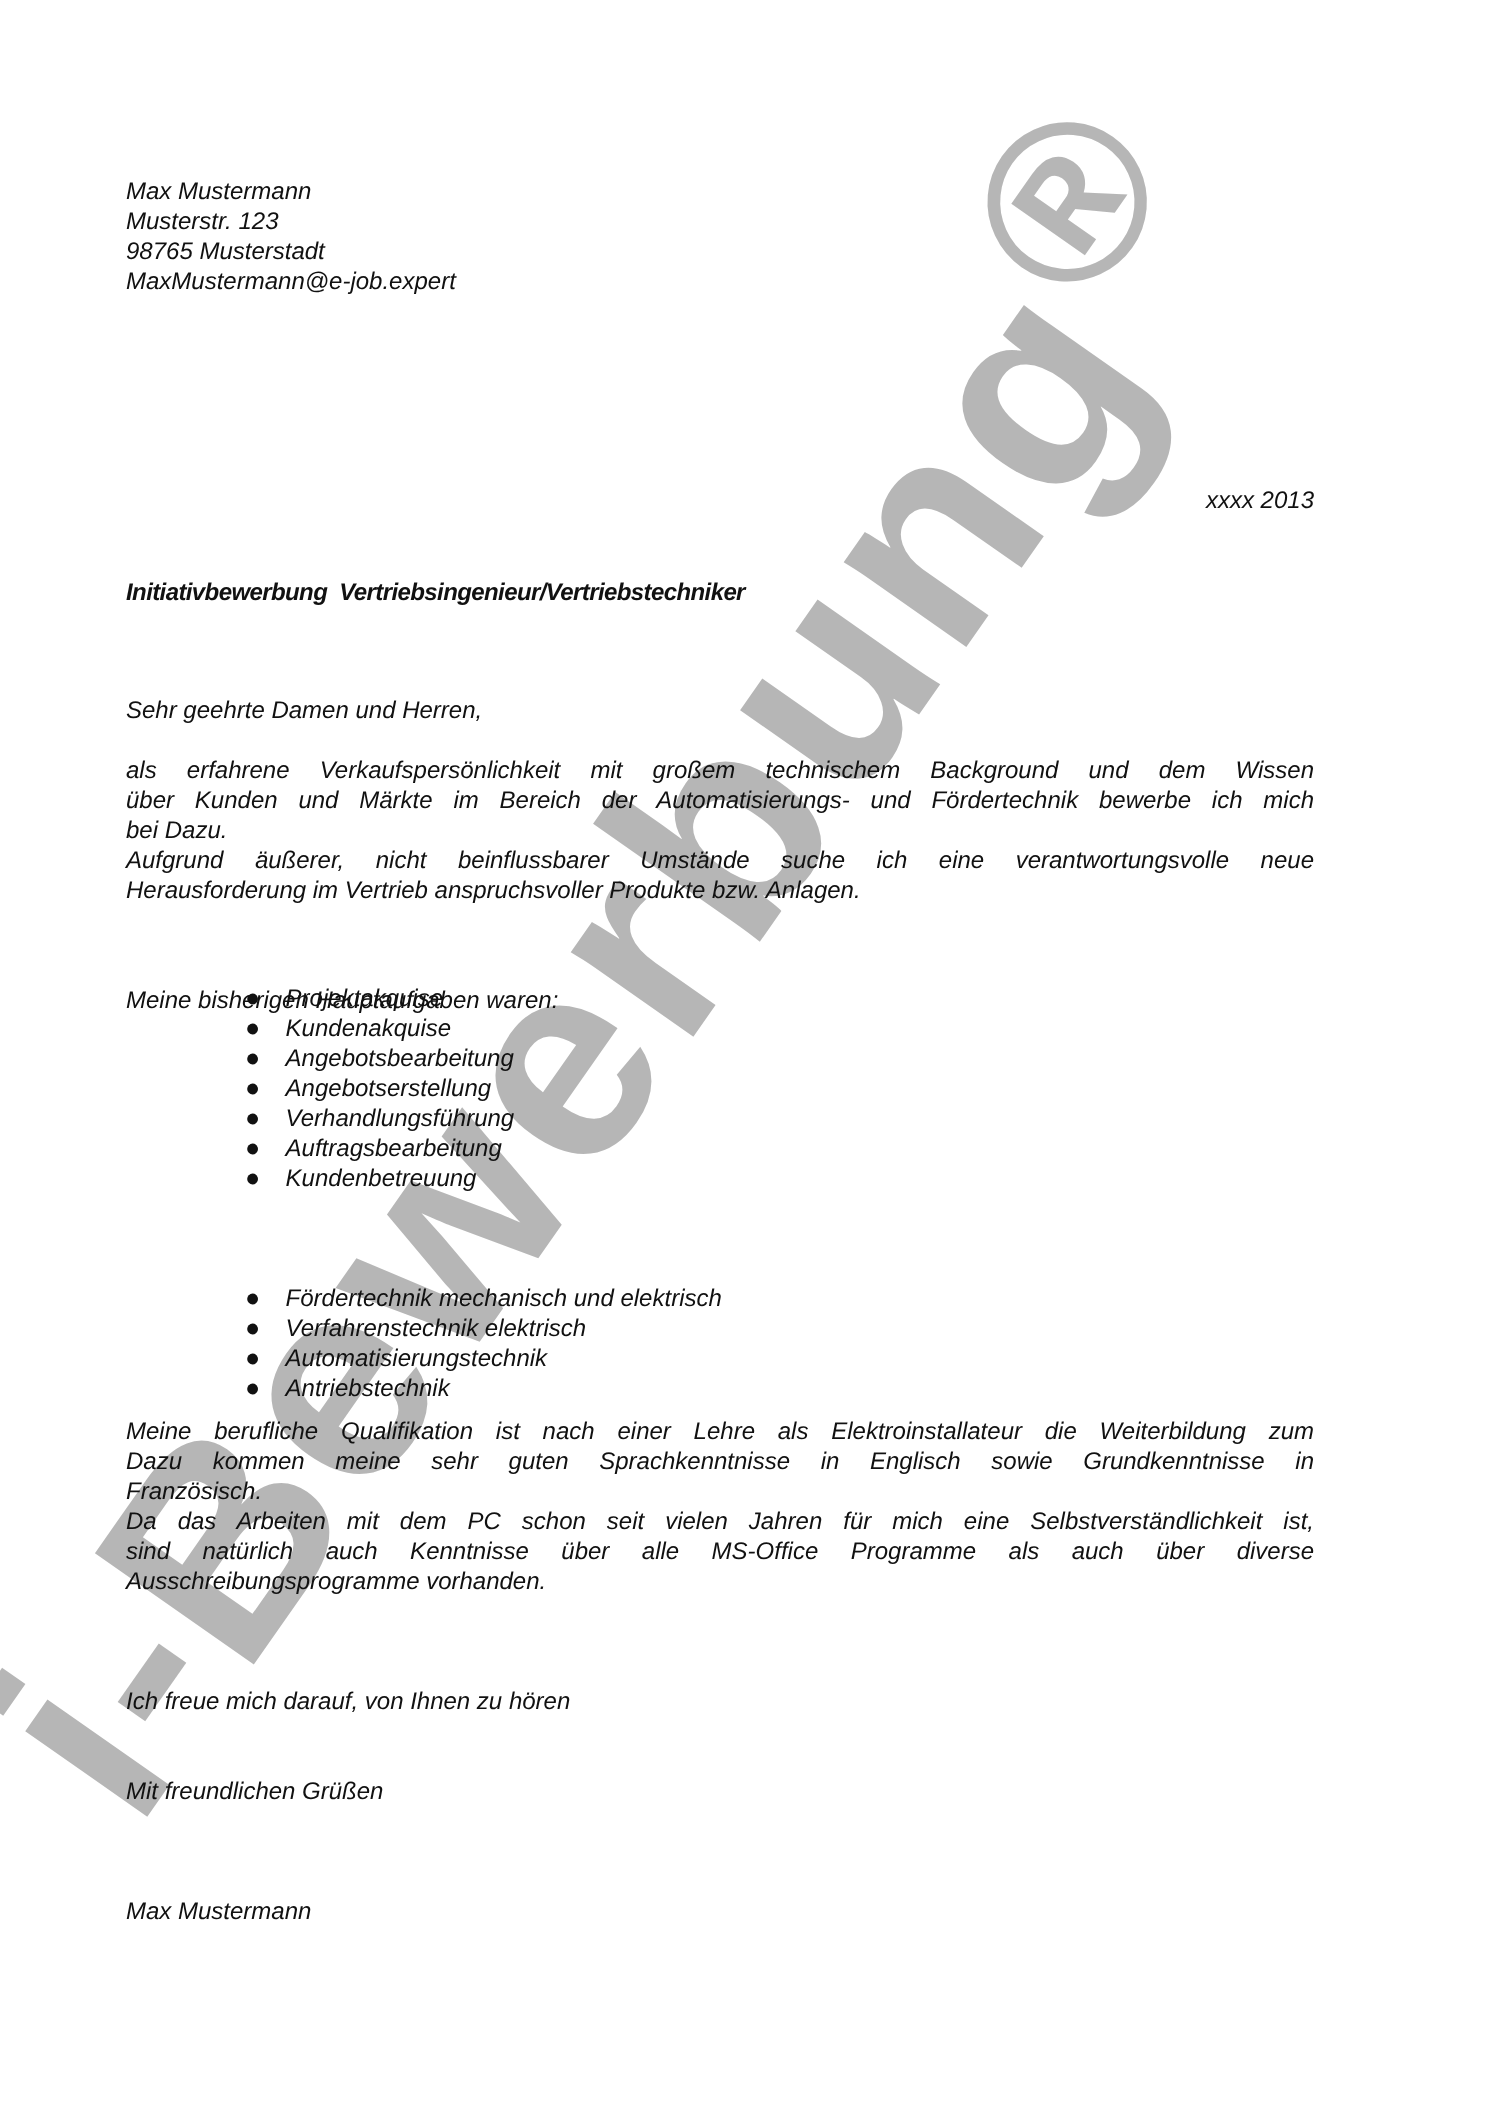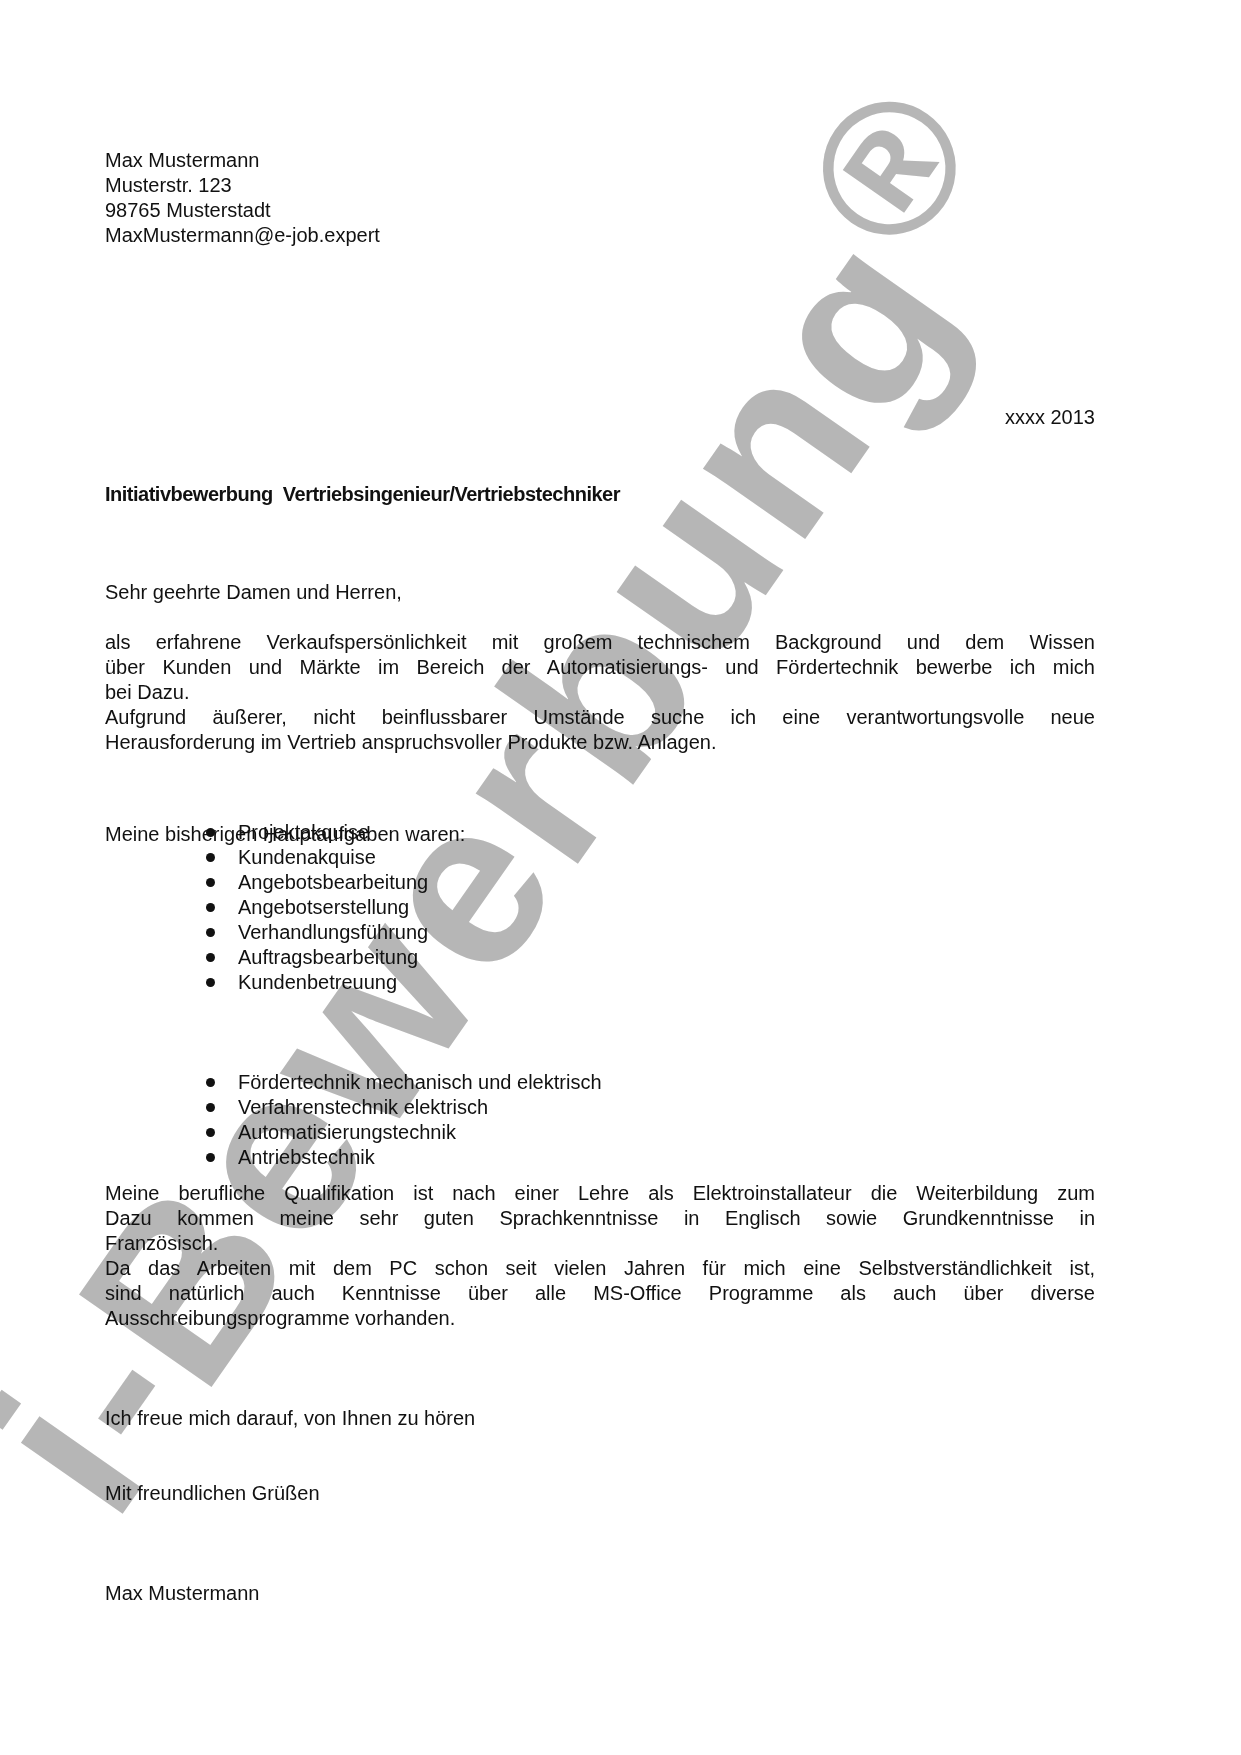--- a/index.html
+++ b/index.html
@@ -41,20 +41,21 @@
     vertical-align: 0.42em;
   }
   
   .block {
     position: absolute;
     left: 105px;
     width: 990px;
     font-size: 20px;
     line-height: 25px;
     z-index: 1;
+    font-style: italic;
   }
   .line { min-height: 25px; }
   .line.j {
     text-align: justify;
     text-align-last: justify;
   }
   .sender     { top: 148px; }
   .date       { top: 405px; text-align: right; }
   .subject    {
     top: 478px;

